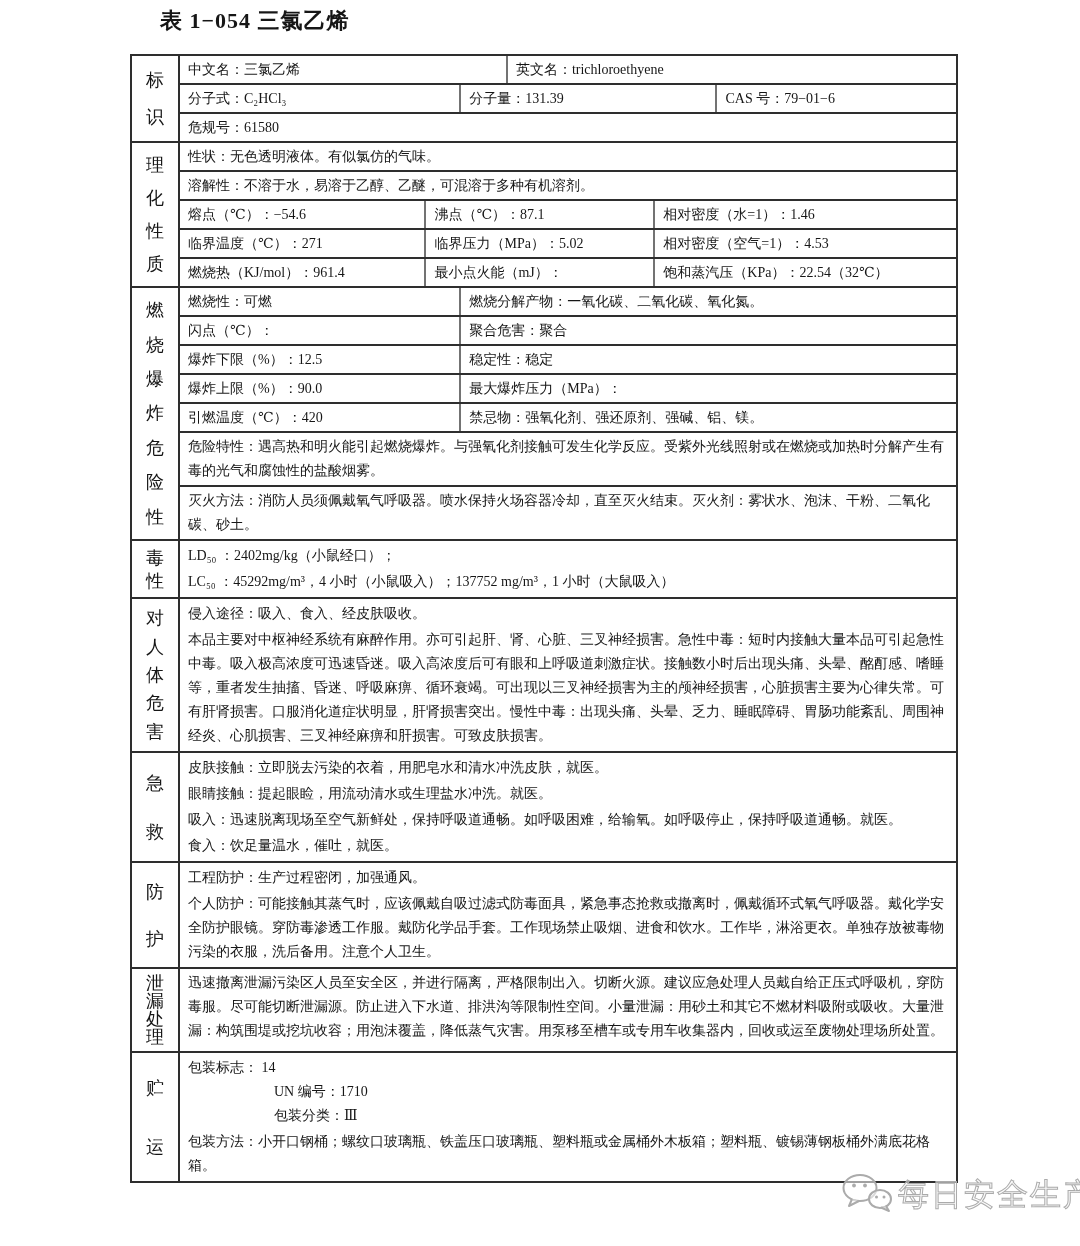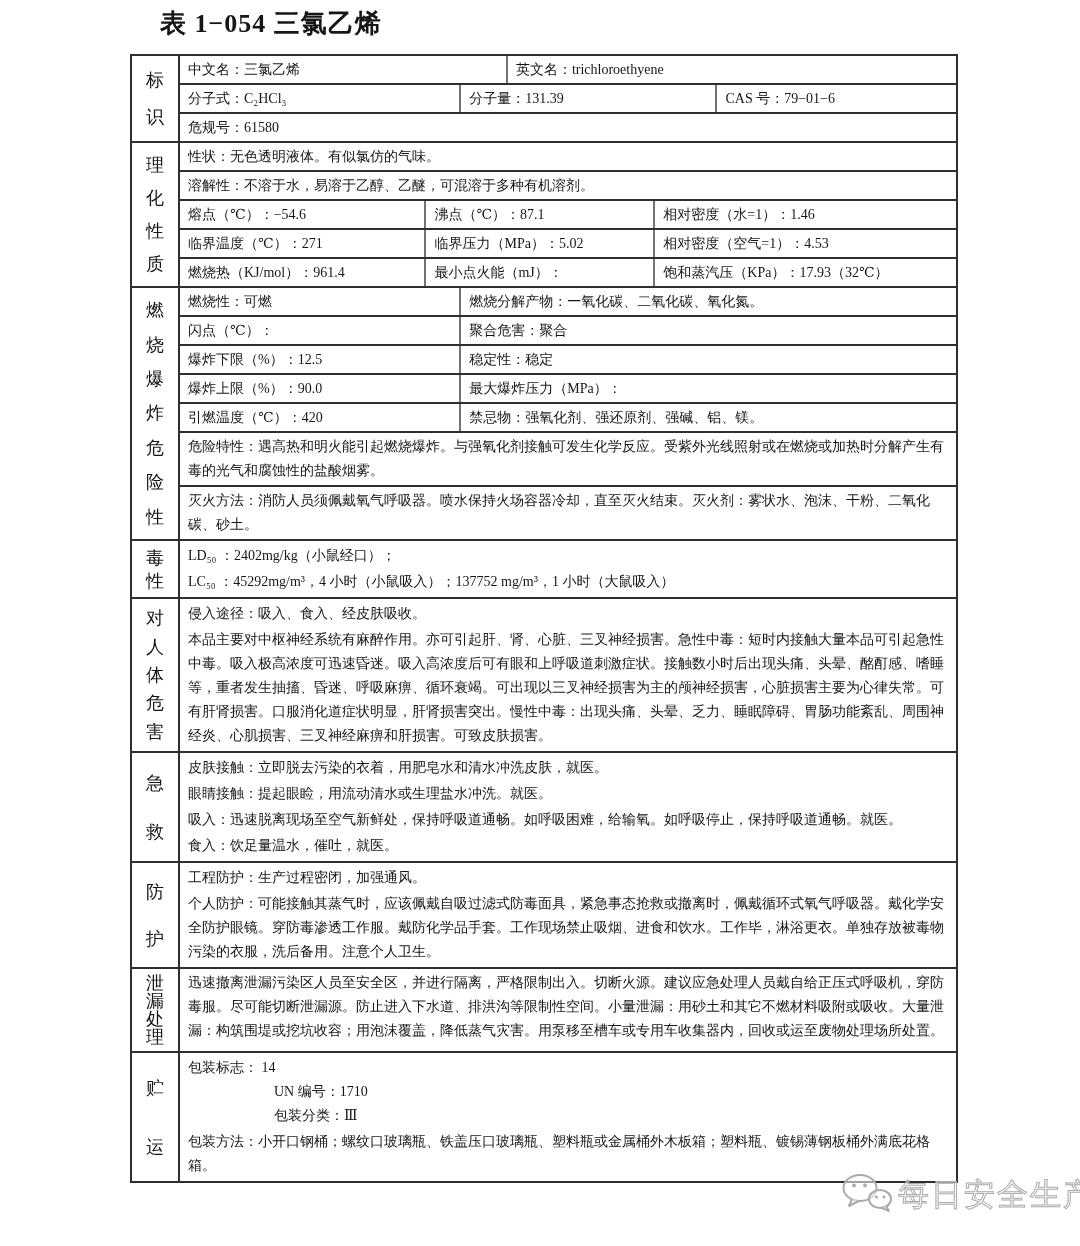--- a/index.html
+++ b/index.html
@@ -4,21 +4,21 @@
 <style>
   * { margin:0; padding:0; box-sizing:border-box; }
   html,body { background:#ffffff; }
   body { width:1080px; height:1246px; overflow:hidden; }
   .page {
     position:relative; width:1080px; height:1246px; background:#ffffff;
     font-family:"Liberation Serif","DejaVu Serif",serif; color:#161616;
   }
   .doc-title {
     position:absolute; left:160px; top:6px;
-    font-size:26px; font-weight:700; letter-spacing:1px; white-space:nowrap;
+    font-size:22px; font-weight:700; letter-spacing:1px; white-space:nowrap;
   }
   .msds {
     position:absolute; left:130px; top:54px; width:828px;
     border:2px solid #2e2e2e; background:#ffffff;
   }
   .section { display:flex; align-items:stretch; }
   .section + .section { border-top:2px solid #2e2e2e; }
   .sec-head {
     flex:0 0 48px; border-right:2px solid #2e2e2e;
     display:flex; flex-direction:column; align-items:center; justify-content:space-around;
@@ -102,21 +102,21 @@
           <div class="cell fill">相对密度（水=1）：1.46</div>
         </div>
         <div class="row">
           <div class="cell p31">临界温度（℃）：271</div>
           <div class="cell p30">临界压力（MPa）：5.02</div>
           <div class="cell fill">相对密度（空气=1）：4.53</div>
         </div>
         <div class="row">
           <div class="cell p31">燃烧热（KJ/mol）：961.4</div>
           <div class="cell p30">最小点火能（mJ）：</div>
-          <div class="cell fill">饱和蒸汽压（KPa）：17.93（32℃）</div>
+          <div class="cell fill">饱和蒸汽压（KPa）：22.54（32℃）</div>
         </div>
       </div>
     </div>
 
     <div class="section">
       <div class="sec-head">
           <span>燃</span>
           <span>烧</span>
           <span>爆</span>
           <span>炸</span>

